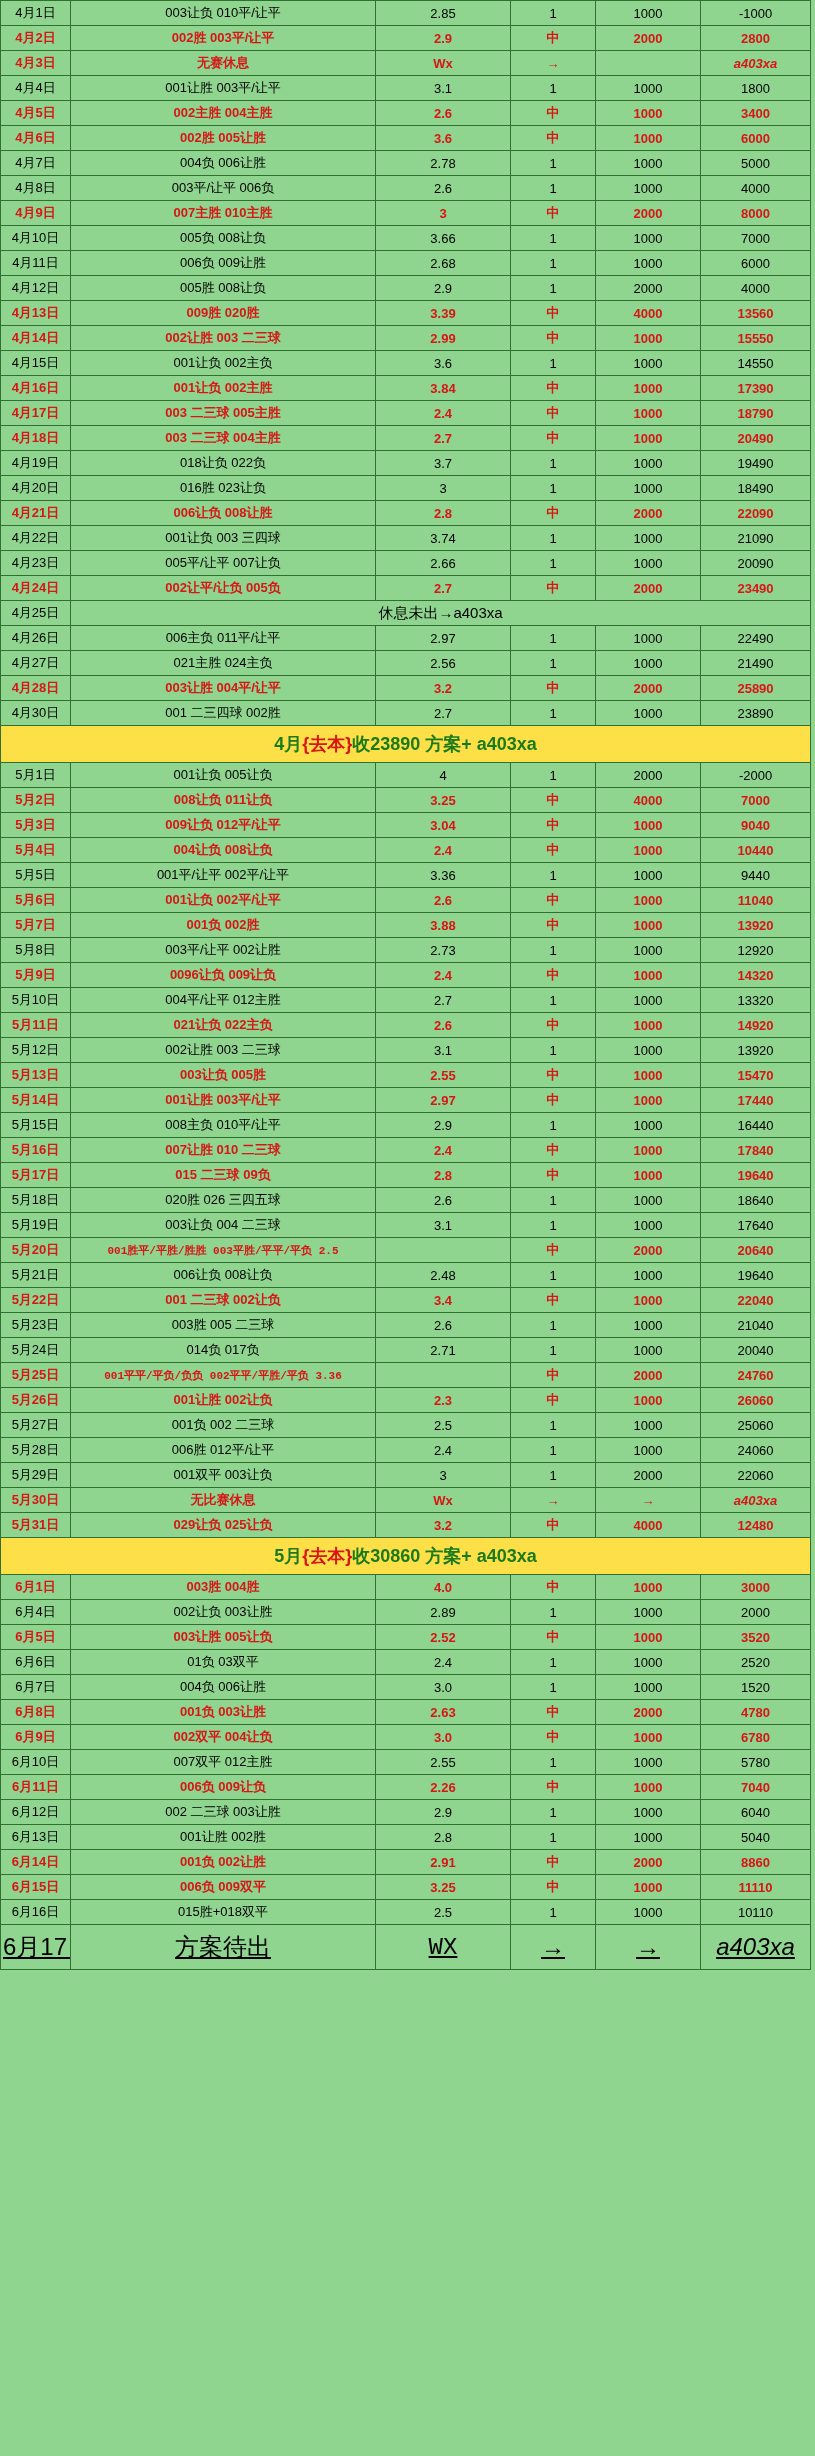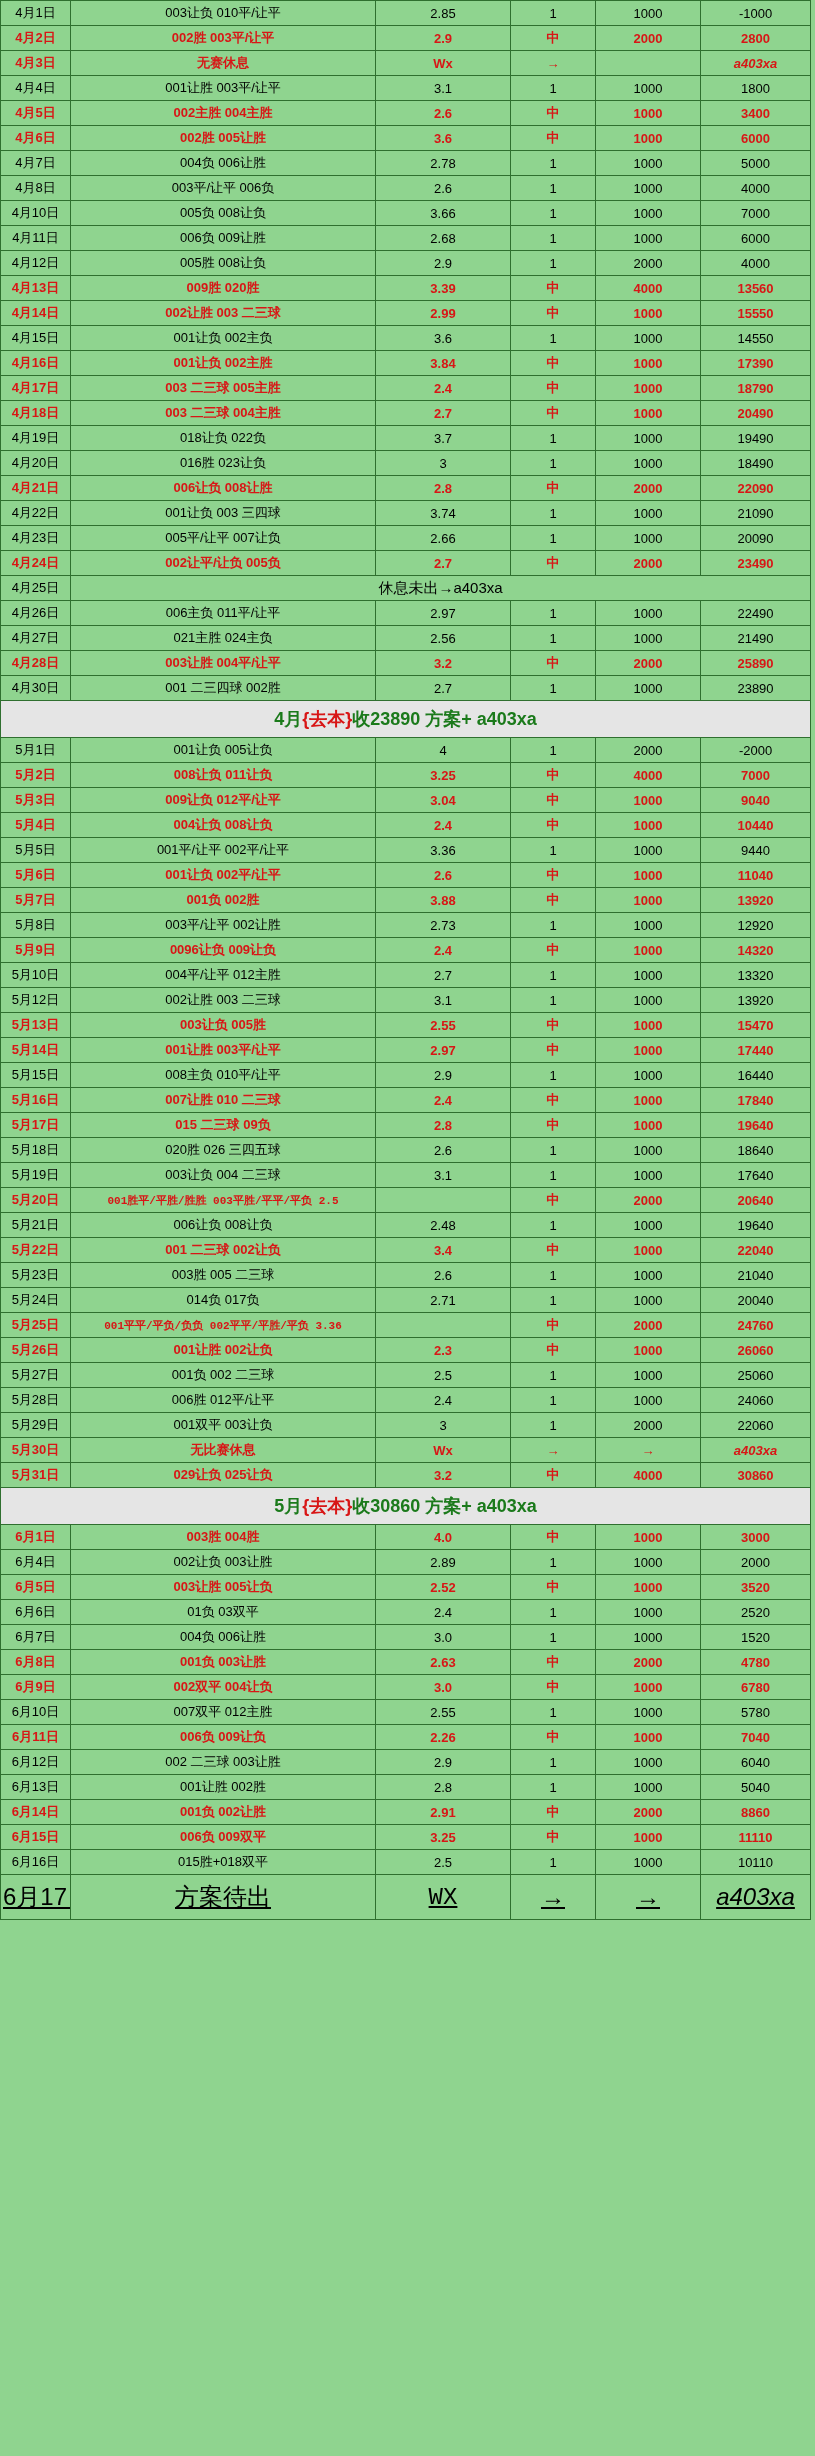--- a/index.html
+++ b/index.html
@@ -26,21 +26,21 @@
   col.c0{width:70px;}
   col.c1{width:305px;}
   col.c2{width:135px;}
   col.c3{width:85px;}
   col.c4{width:105px;}
   col.c5{width:110px;}
   tr.normal td{background:#8fd48f;}
   tr.red td{background:#8fd48f;color:#d81616;font-weight:bold;}
   td.note{font-size:15px;}
   tr.summary td{
-    background:#e5e5e5;
+    background:#fde047;
     font-size:18px;
     height:34px;
     font-weight:bold;
   }
   .sum-green{color:#1b7a1b;}
   .sum-red{color:#d81616;}
   .mono{font-family:"Liberation Mono","DejaVu Sans Mono",monospace;}
   .small{font-size:11px;font-family:Liberation Mono, monospace;}
   .lastrow td{font-size:24px;height:42px;text-decoration:underline;}
   .a403{font-style:italic;}
@@ -115,20 +115,28 @@
         <td>5000</td>
       </tr>
       <tr class="normal">
         <td>4月8日</td>
         <td>003平/让平  006负</td>
         <td>2.6</td>
         <td>1</td>
         <td>1000</td>
         <td>4000</td>
       </tr>
+      <tr class="red">
+        <td>4月9日</td>
+        <td>007主胜  010主胜</td>
+        <td>3</td>
+        <td>中</td>
+        <td>2000</td>
+        <td>8000</td>
+      </tr>
       <tr class="normal">
         <td>4月10日</td>
         <td>005负  008让负</td>
         <td>3.66</td>
         <td>1</td>
         <td>1000</td>
         <td>7000</td>
       </tr>
       <tr class="normal">
         <td>4月11日</td>
@@ -353,20 +361,28 @@
         <td>1000</td>
         <td>14320</td>
       </tr>
       <tr class="normal">
         <td>5月10日</td>
         <td>004平/让平  012主胜</td>
         <td>2.7</td>
         <td>1</td>
         <td>1000</td>
         <td>13320</td>
+      </tr>
+      <tr class="red">
+        <td>5月11日</td>
+        <td>021让负  022主负</td>
+        <td>2.6</td>
+        <td>中</td>
+        <td>1000</td>
+        <td>14920</td>
       </tr>
       <tr class="normal">
         <td>5月12日</td>
         <td>002让胜  003 二三球</td>
         <td>3.1</td>
         <td>1</td>
         <td>1000</td>
         <td>13920</td>
       </tr>
       <tr class="red">
@@ -512,21 +528,21 @@
         <td>→</td>
         <td>→</td>
         <td class="a403">a403xa</td>
       </tr>
       <tr class="red">
         <td>5月31日</td>
         <td>029让负  025让负</td>
         <td>3.2</td>
         <td>中</td>
         <td>4000</td>
-        <td>30860</td>
+        <td>12480</td>
       </tr>
       <tr class="summary">
         <td colspan="6"><span class="sum-green">5月</span><span class="sum-red">{去本}</span><span class="sum-green">收30860  方案+ a403xa</span></td>
       </tr>
       <tr class="red">
         <td>6月1日</td>
         <td>003胜  004胜</td>
         <td>4.0</td>
         <td>中</td>
         <td>1000</td>

